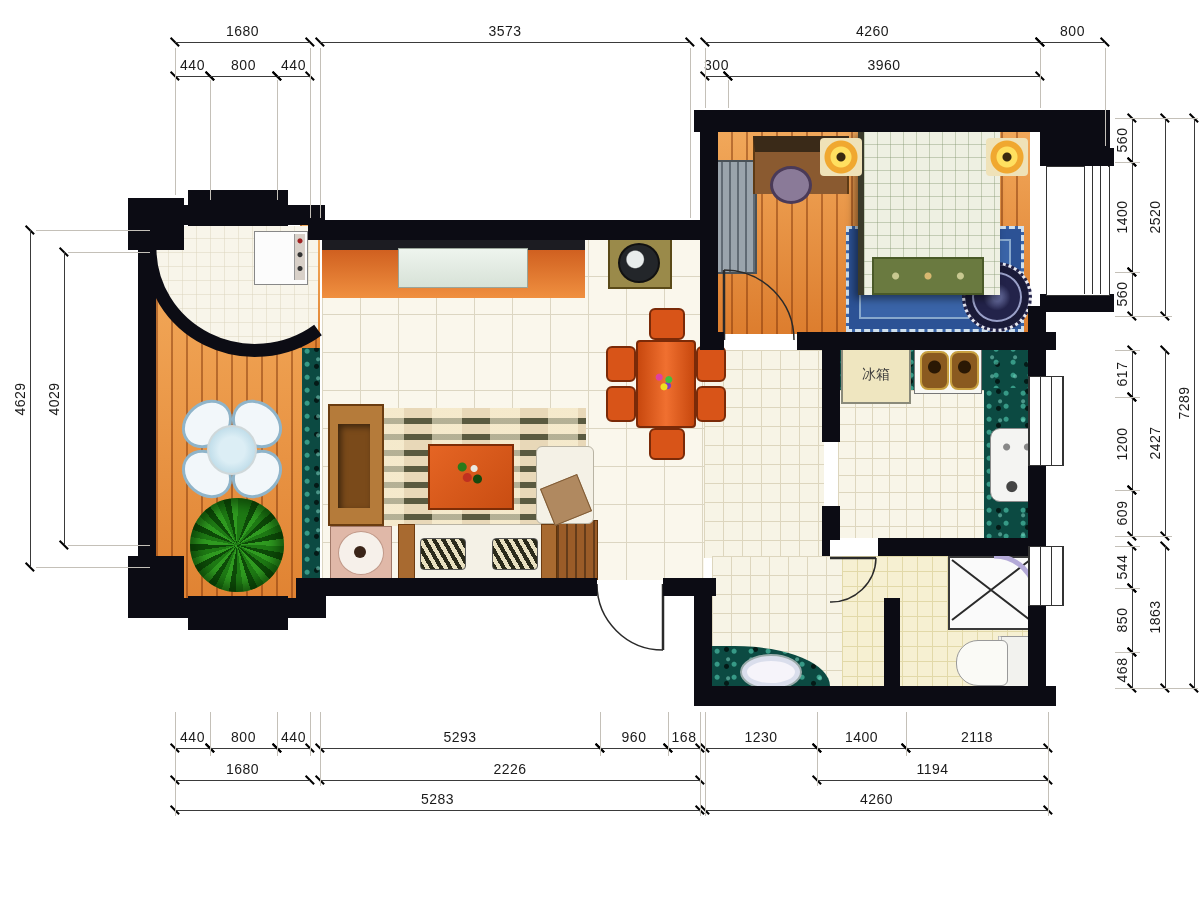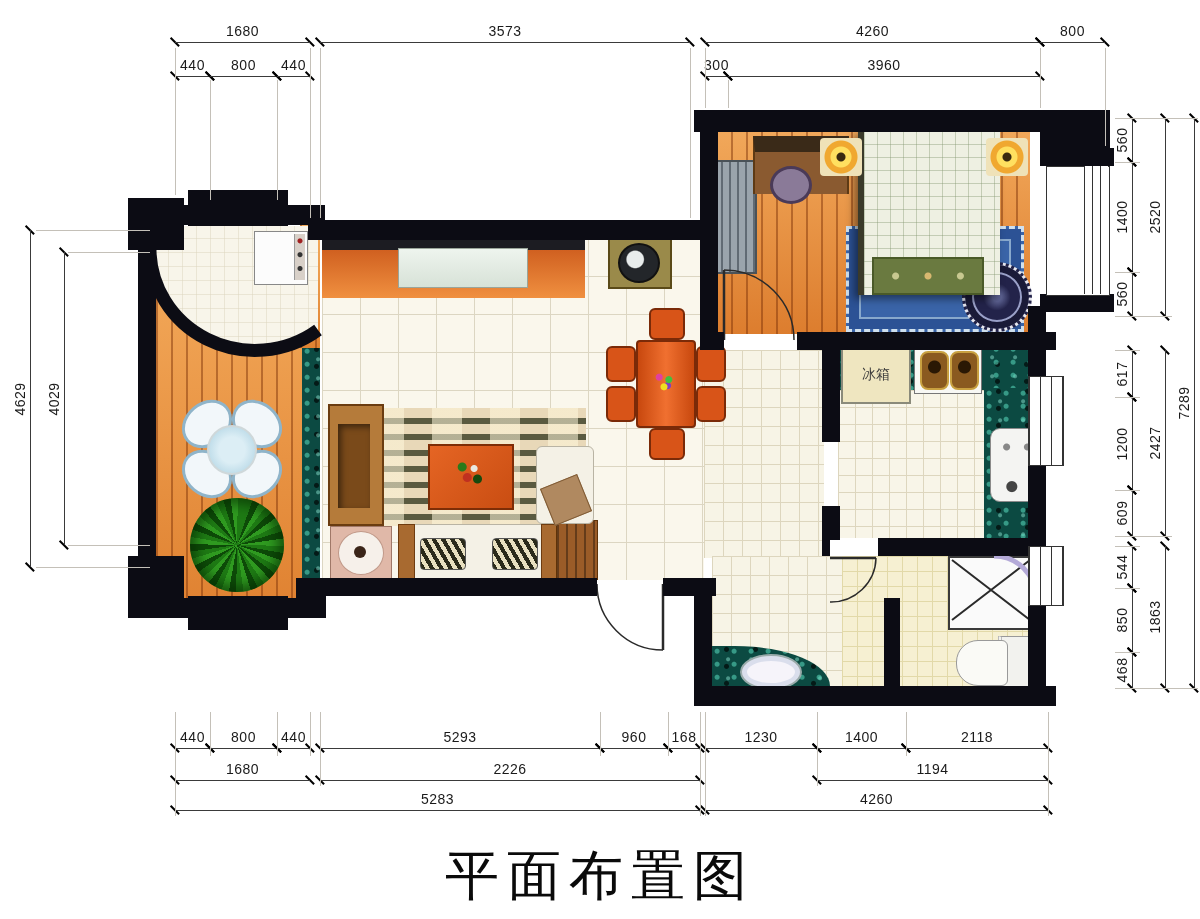--- a/index.html
+++ b/index.html
@@ -355,14 +355,13 @@
       <div class="ext" style="left: 1115px; top: 350px; width: 25px; height: 1px;"></div>
       <div class="ext" style="left: 1115px; top: 397px; width: 25px; height: 1px;"></div>
       <div class="ext" style="left: 1115px; top: 490px; width: 25px; height: 1px;"></div>
       <div class="ext" style="left: 1115px; top: 536px; width: 57px; height: 1px;"></div>
       <div class="ext" style="left: 1115px; top: 546px; width: 25px; height: 1px;"></div>
       <div class="ext" style="left: 1115px; top: 588px; width: 25px; height: 1px;"></div>
       <div class="ext" style="left: 1115px; top: 652px; width: 25px; height: 1px;"></div>
       <div class="ext" style="left: 1115px; top: 688px; width: 83px; height: 1px;"></div>
     </div>
 
-  <div id="drawing-title">平面布置图</div>
 </div>
 
 </body></html>

